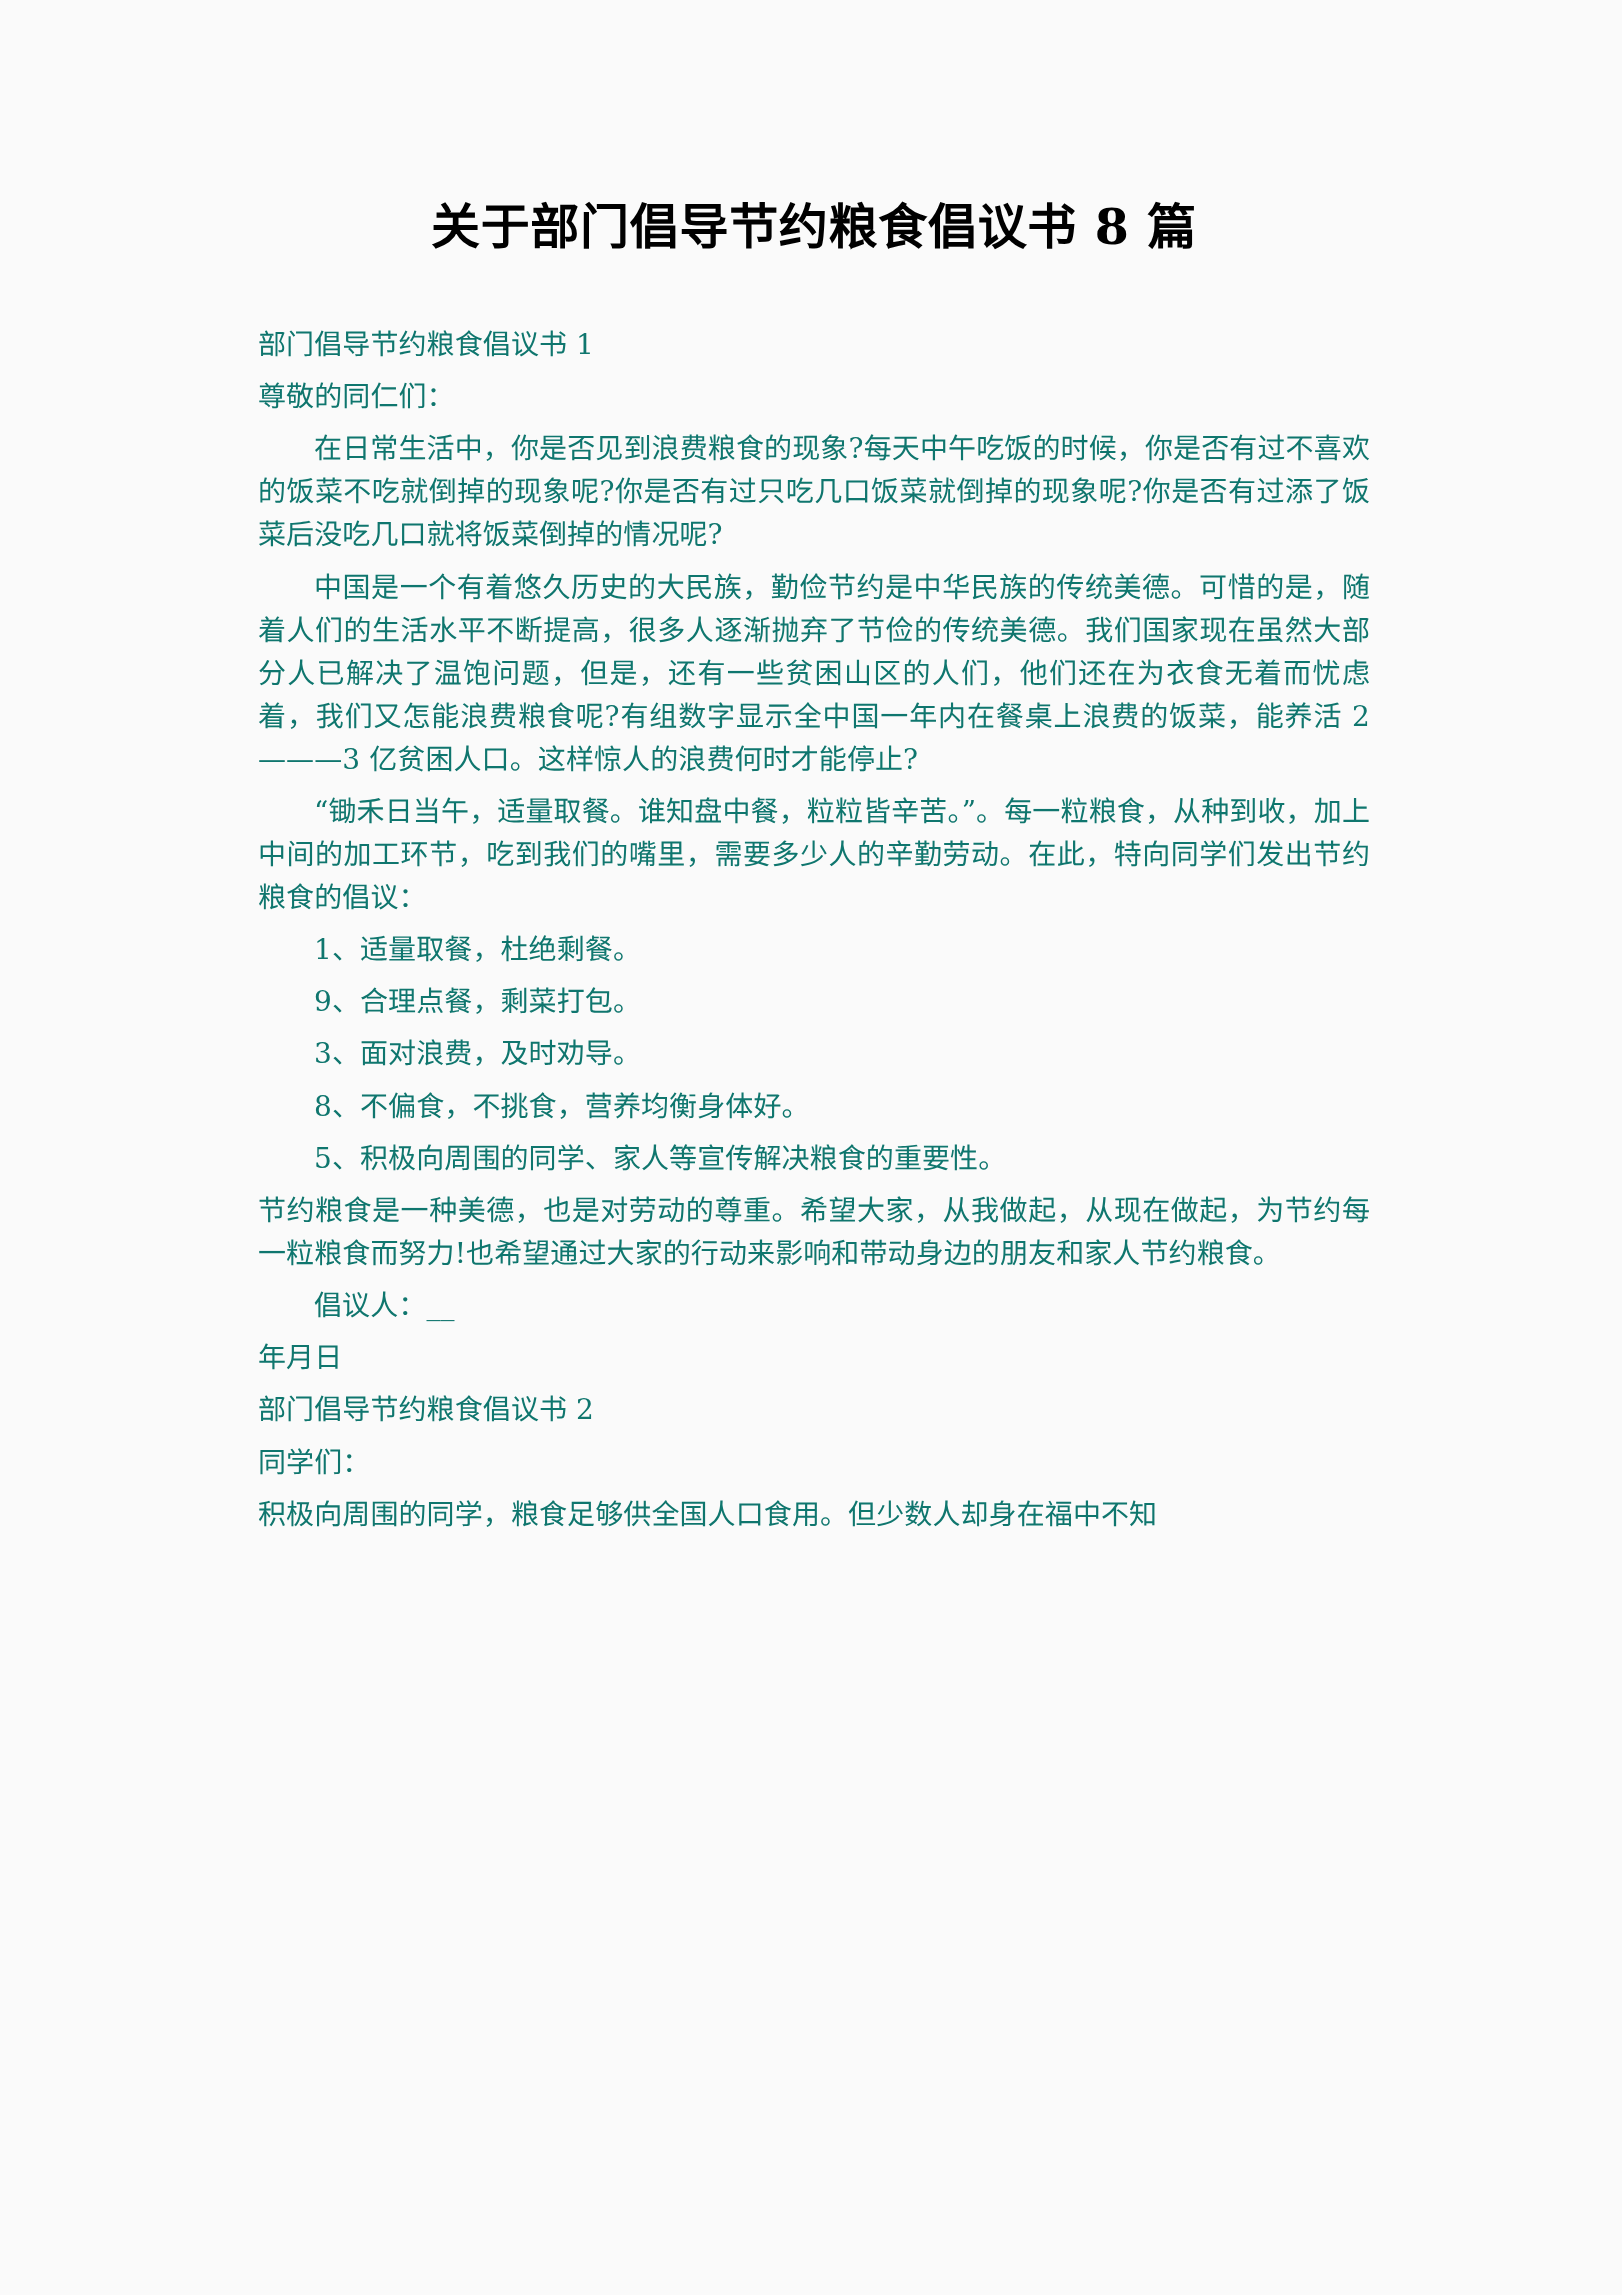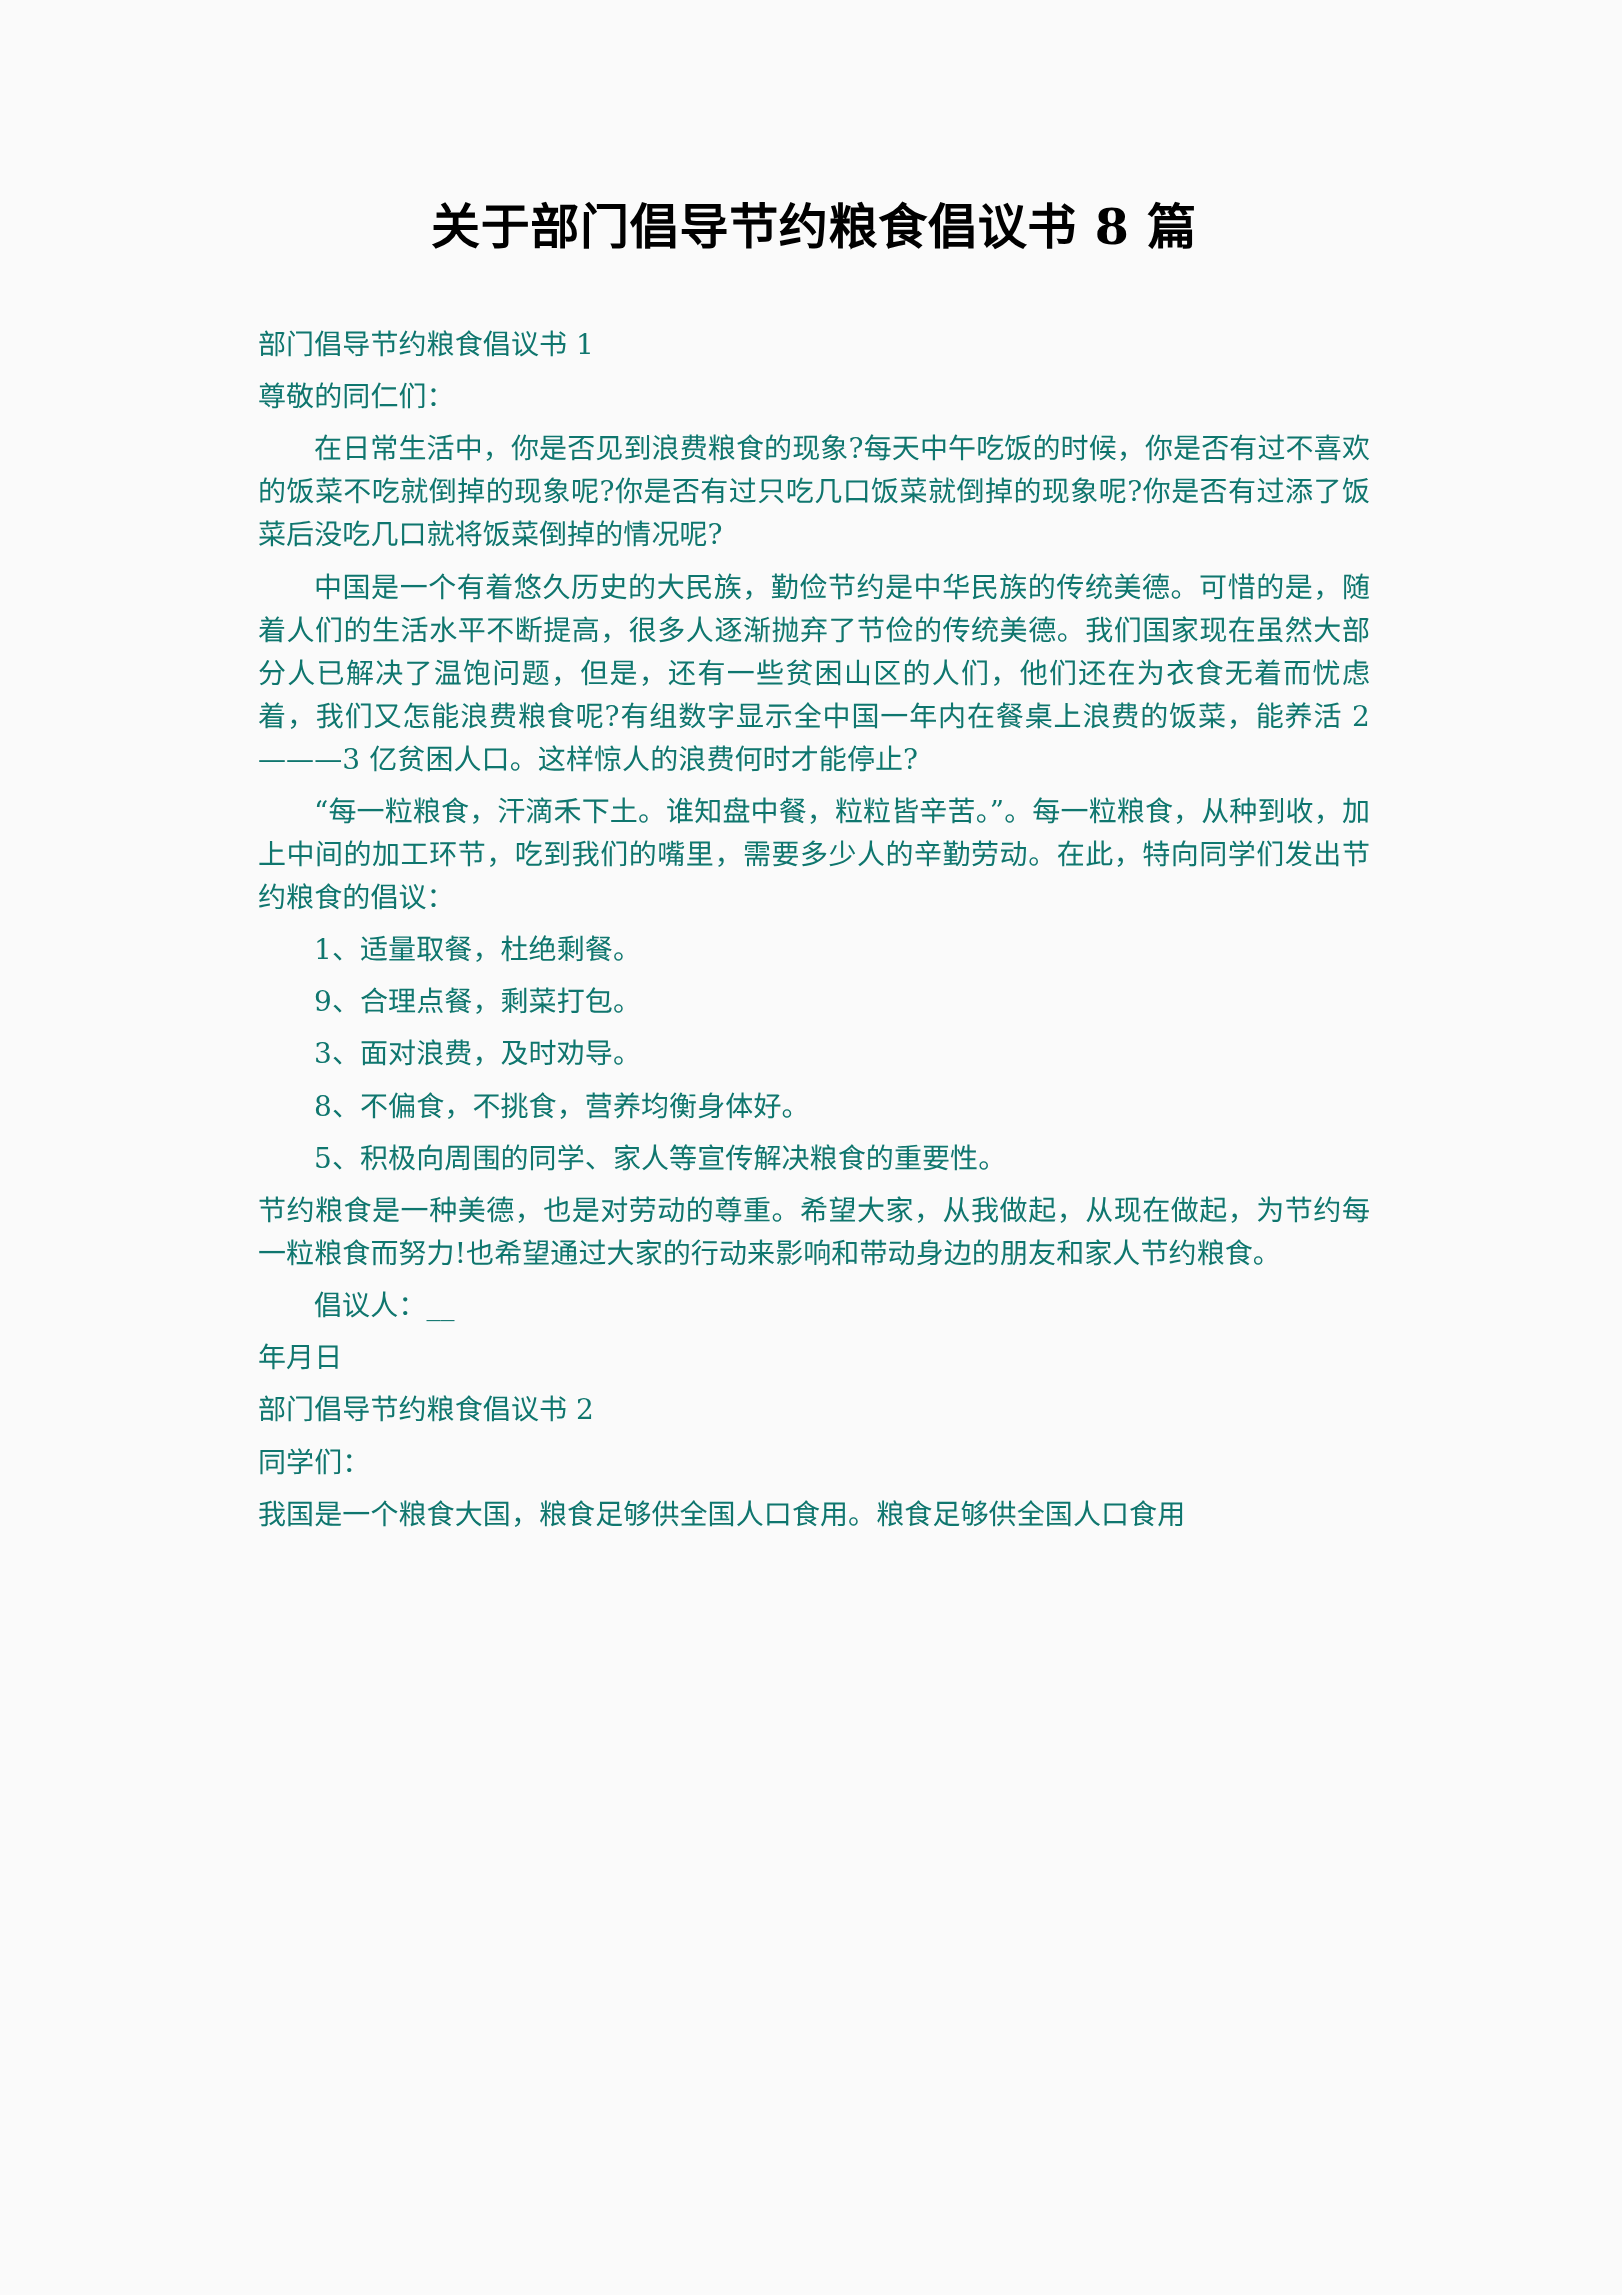--- a/index.html
+++ b/index.html
@@ -91,29 +91,29 @@
 <div class="page" style="background: rgb(250, 250, 250);">
   <div class="content">
 
     <h1 class="doc-title">关于部门倡导节约粮食倡议书 8 篇</h1>
 
     <div class="body-block">
       <p class="para heading-line">部门倡导节约粮食倡议书 1</p>
       <p class="para heading-line">尊敬的同仁们：</p>
       <p class="para indent">在日常生活中，你是否见到浪费粮食的现象?每天中午吃饭的时候，你是否有过不喜欢的饭菜不吃就倒掉的现象呢?你是否有过只吃几口饭菜就倒掉的现象呢?你是否有过添了饭菜后没吃几口就将饭菜倒掉的情况呢?</p>
       <p class="para indent">中国是一个有着悠久历史的大民族，勤俭节约是中华民族的传统美德。可惜的是，随着人们的生活水平不断提高，很多人逐渐抛弃了节俭的传统美德。我们国家现在虽然大部分人已解决了温饱问题，但是，还有一些贫困山区的人们，他们还在为衣食无着而忧虑着，我们又怎能浪费粮食呢?有组数字显示全中国一年内在餐桌上浪费的饭菜，能养活 2———3 亿贫困人口。这样惊人的浪费何时才能停止?</p>
-      <p class="para indent">“每一粒粮食，汗滴禾下土。谁知盘中餐，粒粒皆辛苦。”。每一粒粮食，从种到收，加上中间的加工环节，吃到我们的嘴里，需要多少人的辛勤劳动。在此，特向同学们发出节约粮食的倡议：</p>
+      <p class="para indent">“锄禾日当午，适量取餐。谁知盘中餐，粒粒皆辛苦。”。每一粒粮食，从种到收，加上中间的加工环节，吃到我们的嘴里，需要多少人的辛勤劳动。在此，特向同学们发出节约粮食的倡议：</p>
       <p class="para list-item">1、适量取餐，杜绝剩餐。</p>
       <p class="para list-item">9、合理点餐，剩菜打包。</p>
       <p class="para list-item">3、面对浪费，及时劝导。</p>
       <p class="para list-item">8、不偏食，不挑食，营养均衡身体好。</p>
       <p class="para list-item">5、积极向周围的同学、家人等宣传解决粮食的重要性。</p>
       <p class="para noindent">节约粮食是一种美德，也是对劳动的尊重。希望大家，从我做起，从现在做起，为节约每一粒粮食而努力!也希望通过大家的行动来影响和带动身边的朋友和家人节约粮食。</p>
       <p class="para sig">倡议人：__</p>
       <p class="para heading-line">年月日</p>
       <p class="para heading-line">部门倡导节约粮食倡议书 2</p>
       <p class="para heading-line">同学们：</p>
-      <p class="para heading-line">我国是一个粮食大国，粮食足够供全国人口食用。粮食足够供全国人口食用</p>
+      <p class="para heading-line">积极向周围的同学，粮食足够供全国人口食用。但少数人却身在福中不知</p>
     </div>
 
   </div>
 </div>
 
 
 </body></html>

